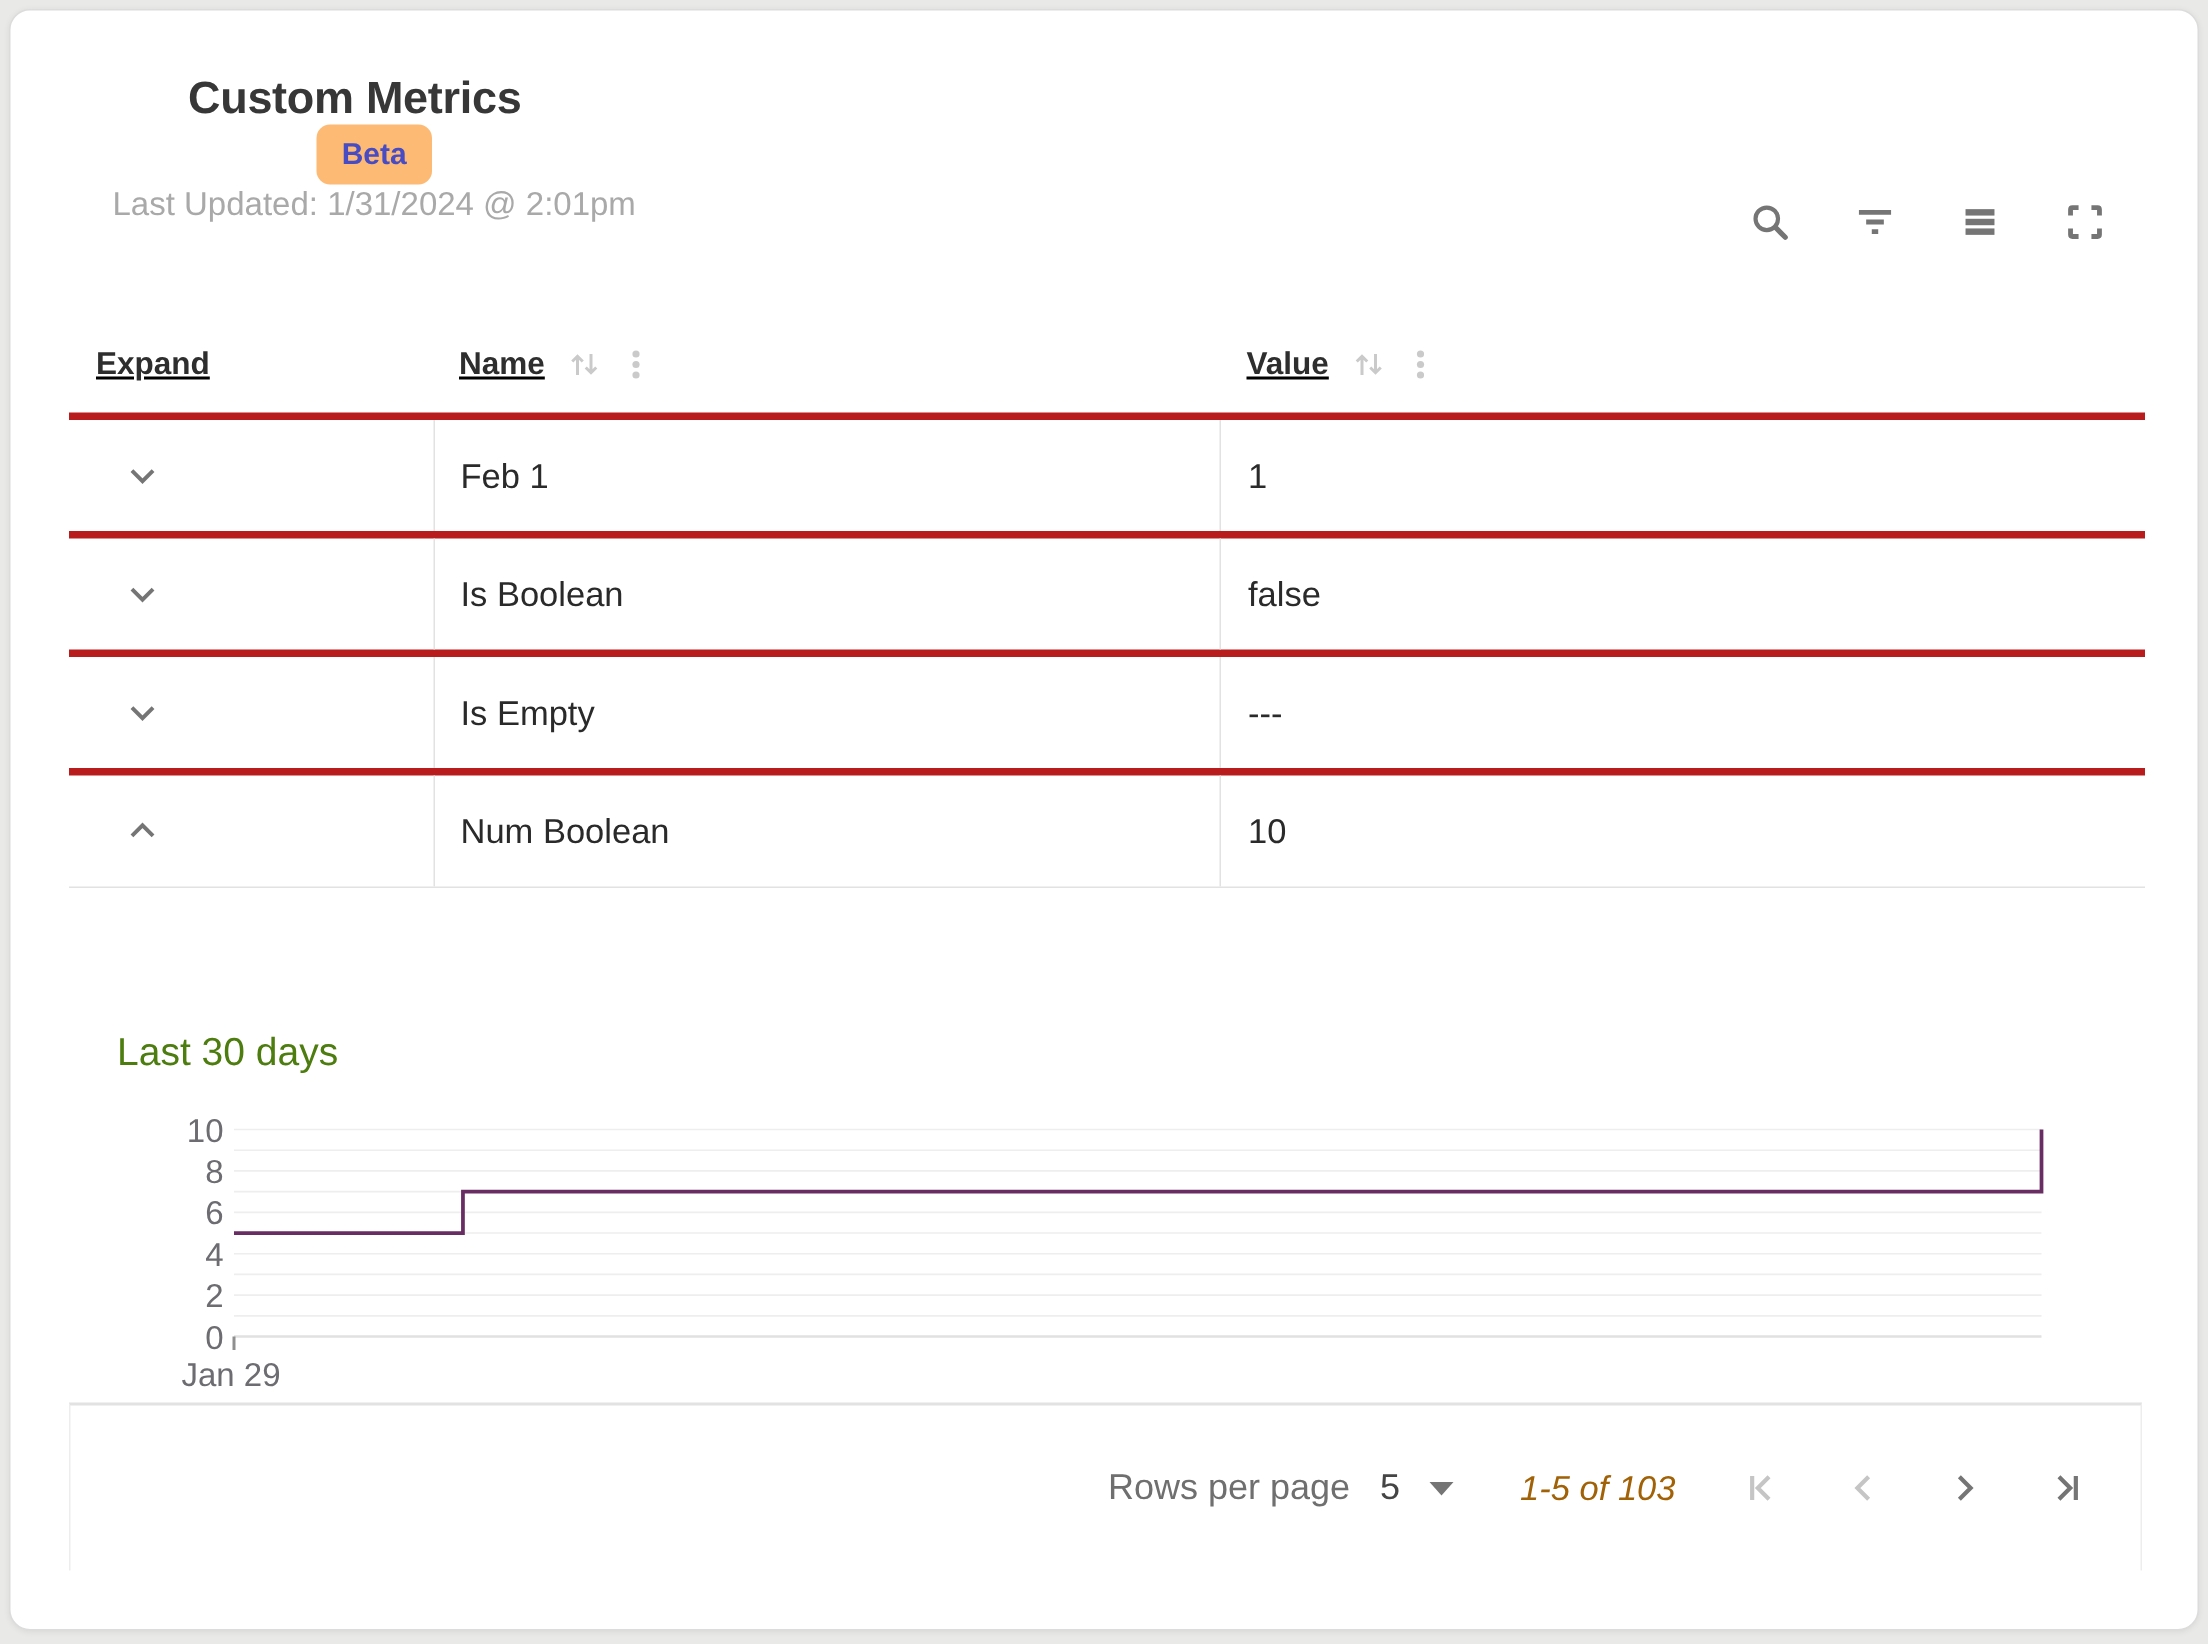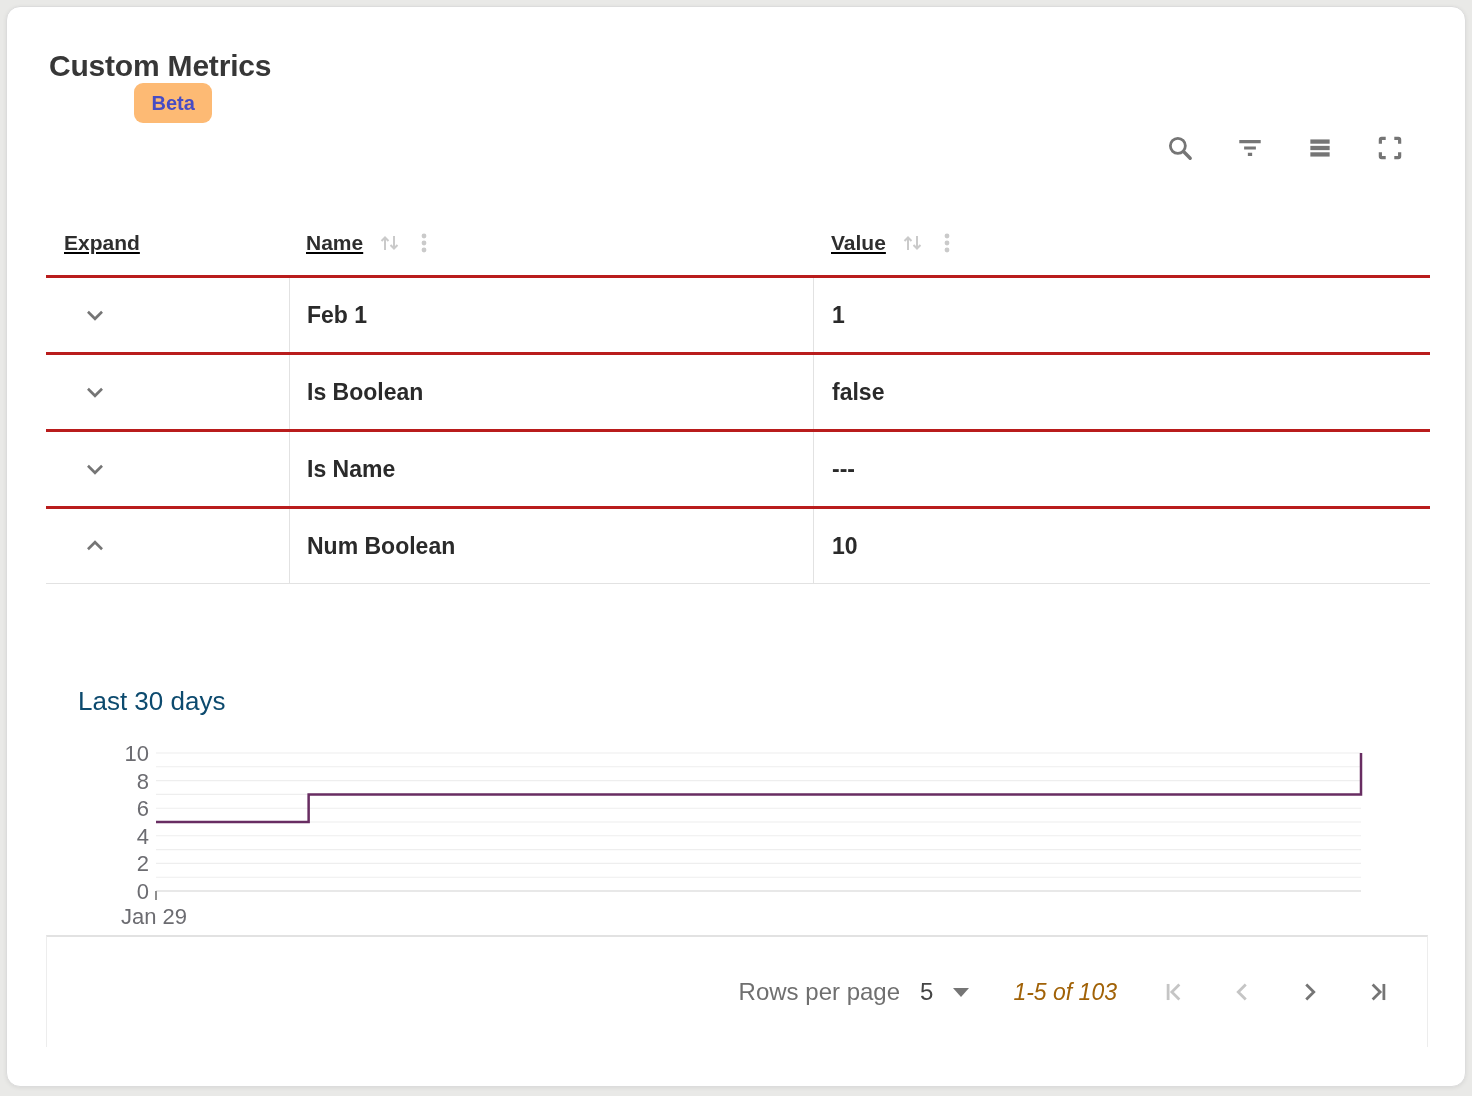--- a/index.html
+++ b/index.html
@@ -27,28 +27,28 @@
   .tbtn svg{display:block;}
   
   .tbl{position:absolute;left:39px;top:204px;width:1384px;}
   .thead{display:flex;height:64px;align-items:center;text-decoration:underline;}
   .th{display:flex;align-items:center;box-sizing:border-box;font-size:21px;font-weight:700;color:#2e2e2e;}
   .col-expand{width:243px;padding-left:18px;}
   .col-name{width:524px;padding-left:17px;}
   .col-value{flex:1;padding-left:18px;}
   .sort-ic{margin-left:14px;}
   .menu-ic{margin-left:10px;}
-  .tr{display:flex;height:74px;border-top:3px solid #b91c1c;font-weight:bold;}
+  .tr{display:flex;height:74px;border-top:5px solid #b91c1c;}
   .tr:last-child{border-bottom:1px solid #e2e2e2;}
   .td{display:flex;align-items:center;box-sizing:border-box;font-size:23px;color:#2a2a2a;}
   .td.col-name,.td.col-value{border-left:1px solid #e2e2e2;}
   .td.col-expand{padding-left:0;}
   .expand-btn{margin-left:36px;width:26px;height:26px;background:none;border:none;padding:0;cursor:pointer;}
   
-  .chart-title{position:absolute;left:71px;top:679px;font-size:26px;color:#0c4a6e;}
+  .chart-title{position:absolute;left:71px;top:679px;font-size:26px;color:#4d7c0f;}
   #metric-chart{position:absolute;left:39px;top:730px;}
   
   .footer{
     position:absolute;left:39px;right:37px;top:928px;height:112px;
     border-top:2px solid #e2e2e2;border-left:1px solid #ededed;border-right:1px solid #ededed;
     display:flex;align-items:center;justify-content:flex-end;box-sizing:border-box;
     padding-right:34px;background:#fff;
   }
   .rpp-label{font-size:24px;color:#6f6f6f;margin-right:20px;}
   .rpp-select{display:flex;align-items:center;gap:20px;margin-right:44px;cursor:pointer;background:none;border:none;padding:0;}
@@ -60,20 +60,21 @@
   .pbtn svg{display:block;}
 </style>
 </head>
 <body>
 
 <div class="card">
 
   <div class="hdr">
     <h1>Custom Metrics</h1>
     <span class="badge">Beta</span>
+    <span class="updated">Last Updated: 1/31/2024 @ 2:01pm</span>
   </div>
 
   <div class="toolbar">
     <button class="tbtn" title="Search">
       <svg width="30" height="30" viewBox="0 0 28 28">
         <circle cx="12" cy="12" r="7" fill="none" stroke="#757575" stroke-width="2.6"></circle>
         <line x1="17.3" y1="17.3" x2="23.5" y2="23.5" stroke="#757575" stroke-width="3.2" stroke-linecap="round"></line>
       </svg>
     </button>
     <button class="tbtn" title="Filters">
@@ -155,21 +156,21 @@
         <div class="td col-value">false</div>
       </div>
       <div class="tr">
         <div class="td col-expand">
           <button class="expand-btn">
             <svg width="26" height="26" viewBox="0 0 24 24">
               <path d="M5.5 9 L12 15.5 L18.5 9" fill="none" stroke="#757575" stroke-width="2.4"></path>
             </svg>
           </button>
         </div>
-        <div class="td col-name">Is Name</div>
+        <div class="td col-name">Is Empty</div>
         <div class="td col-value">---</div>
       </div>
       <div class="tr">
         <div class="td col-expand">
           <button class="expand-btn">
             <svg width="26" height="26" viewBox="0 0 24 24">
               <path d="M5.5 15 L12 8.5 L18.5 15" fill="none" stroke="#757575" stroke-width="2.4"></path>
             </svg>
           </button>
         </div>

